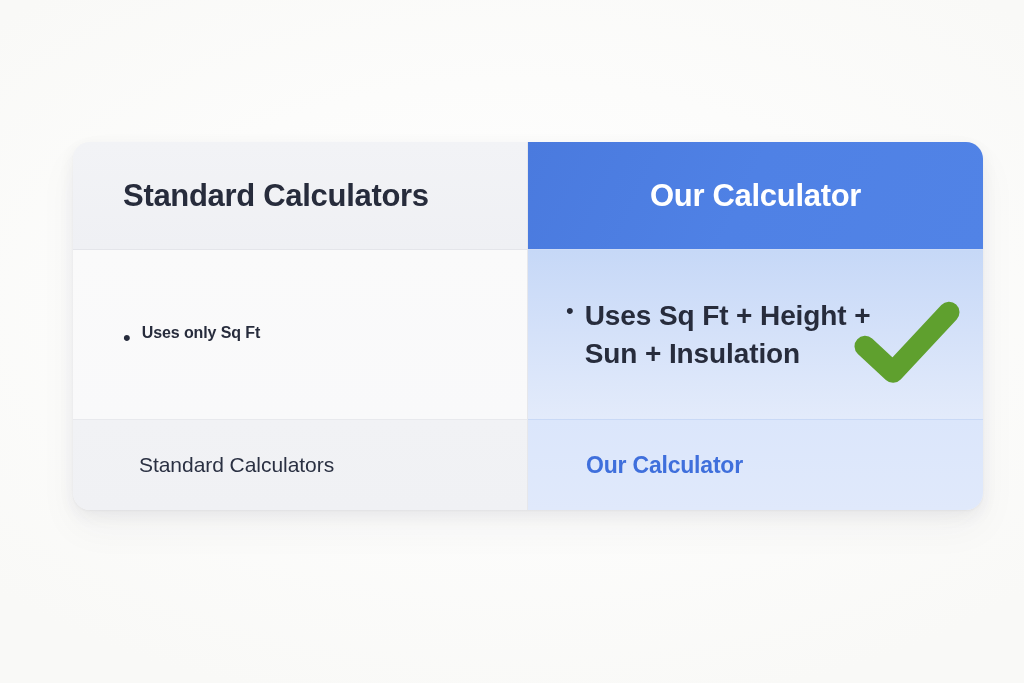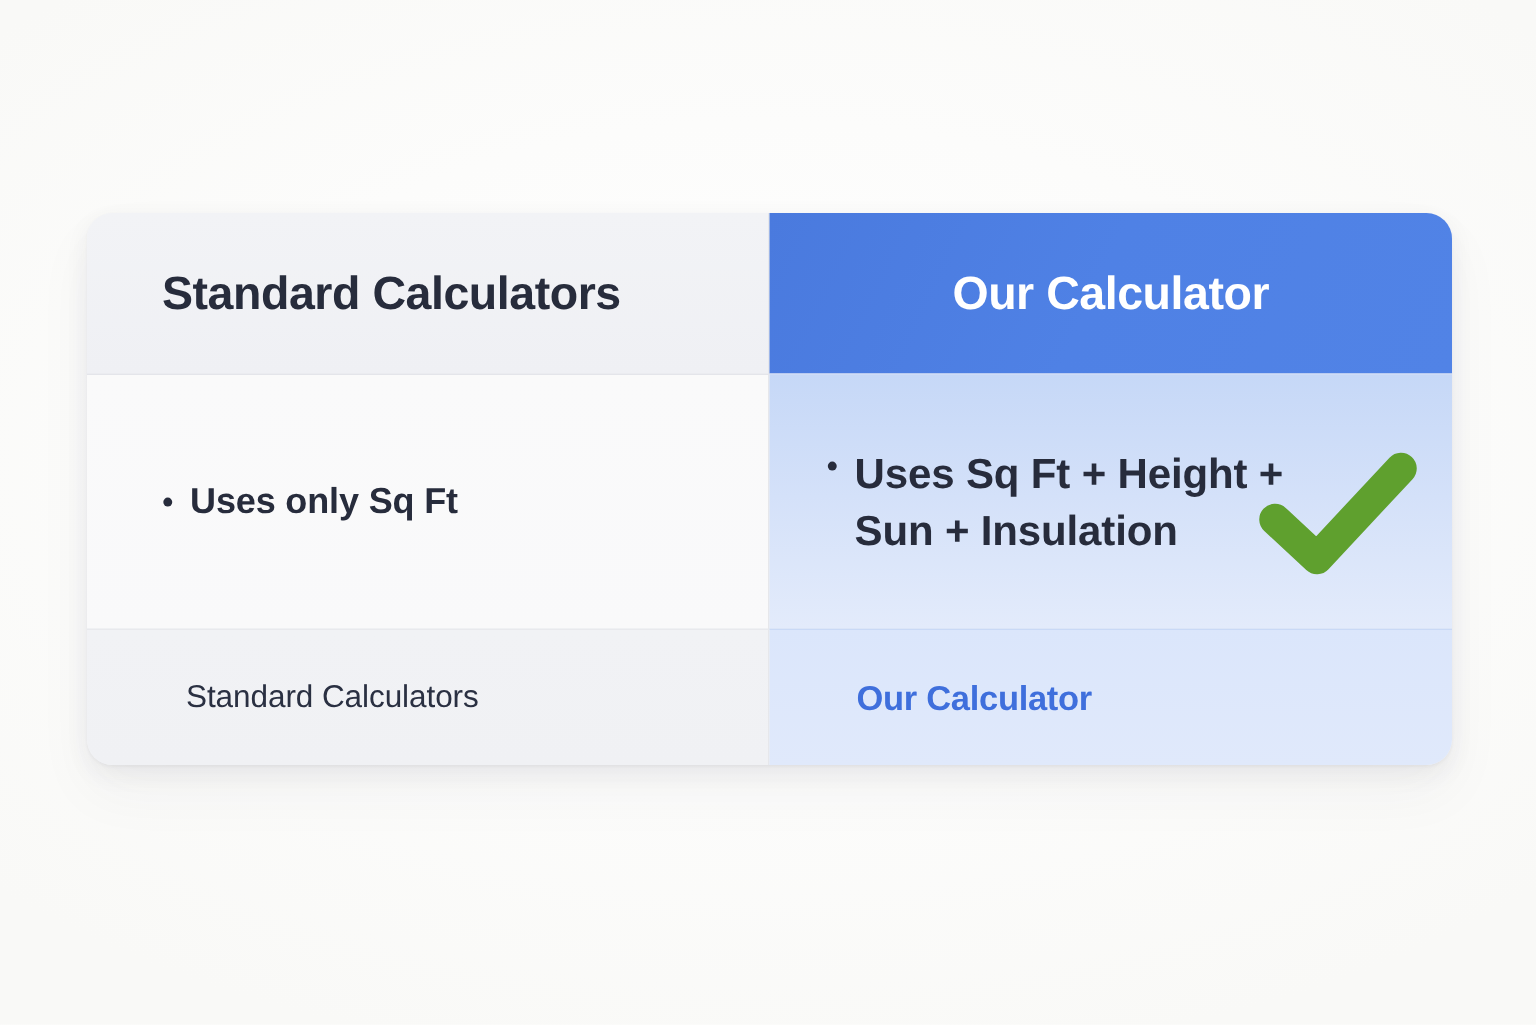--- a/index.html
+++ b/index.html
@@ -19,21 +19,21 @@
   .page-bg {
     position: absolute;
     inset: 0;
     background:
       radial-gradient(ellipse 70% 60% at 50% 45%, #ffffff 0%, #fcfcfb 55%, #f9f9f7 100%);
     pointer-events: none;
   }
 
   .compare-card {
     position: absolute;
-    left: 58px;
+    left: 73px;
     top: 142px;
     width: 910px;
     height: 368px;
     border-radius: 17px;
     overflow: hidden;
     box-shadow:
       0 1px 2px rgba(40, 45, 70, 0.045),
       0 6px 16px rgba(40, 45, 70, 0.065),
       0 18px 40px rgba(40, 45, 70, 0.045);
     display: grid;
@@ -105,21 +105,21 @@
   }
   .bullet-dot {
     font-size: 22px;
     line-height: 1;
     position: relative;
     top: 3px;
     flex: 0 0 auto;
   }
 
   .left-item {
-    font-size: 24px;
+    font-size: 16px;
     font-weight: 600;
     letter-spacing: -0.1px;
     white-space: nowrap;
   }
 
   .right-item {
     font-size: 28px;
     font-weight: 600;
     letter-spacing: -0.1px;
     line-height: 1.34;

